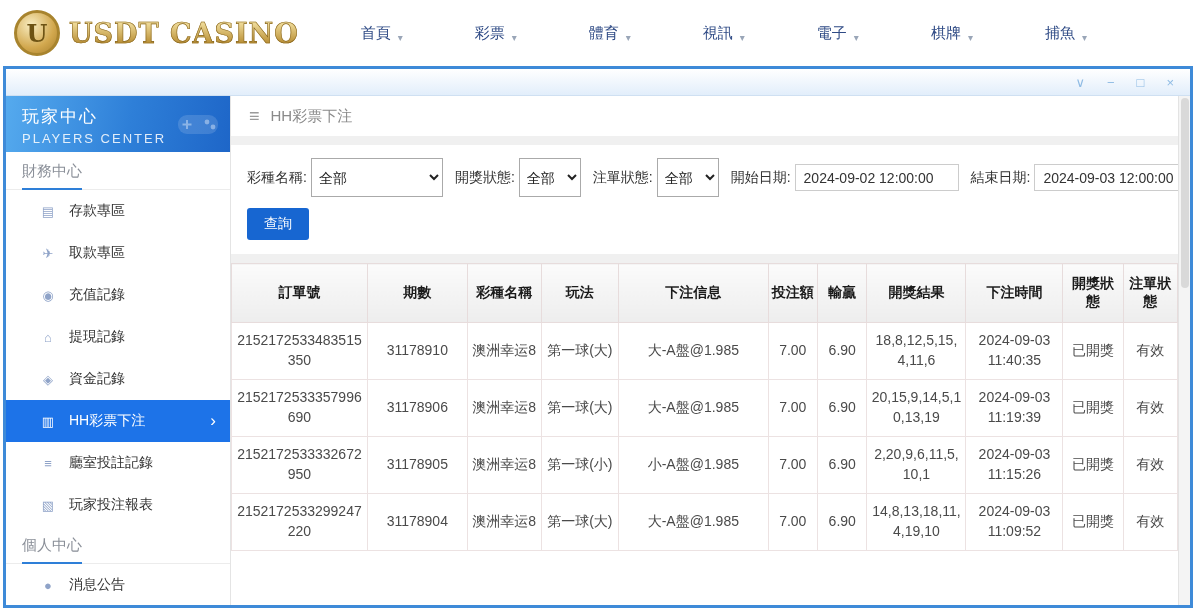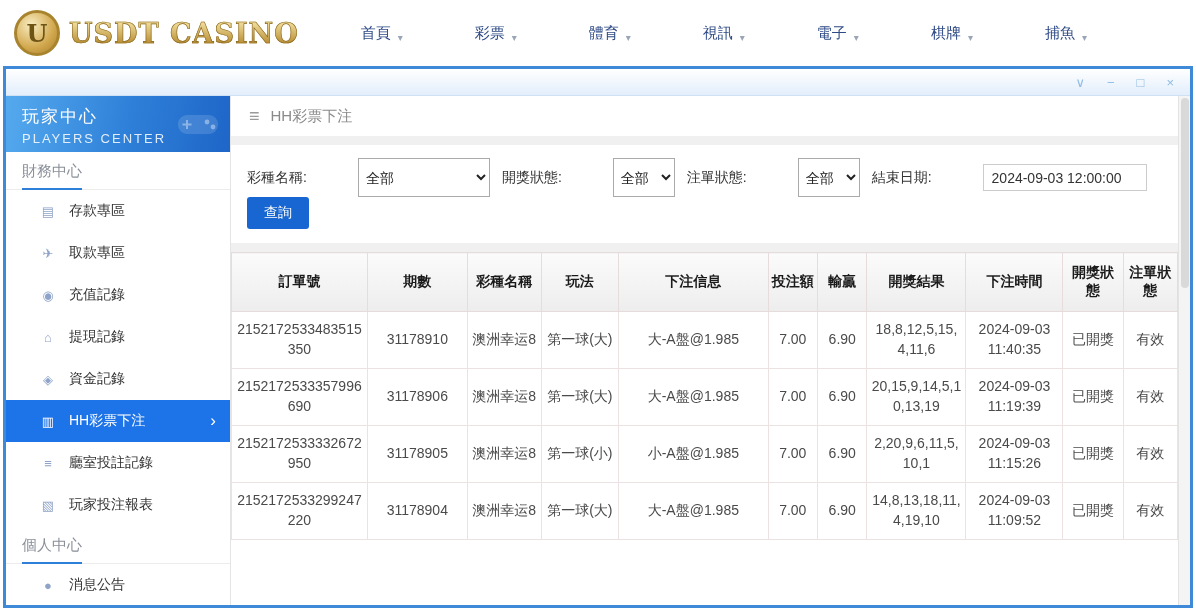--- a/index.html
+++ b/index.html
@@ -49,25 +49,25 @@
   .scrollbar { position:absolute; right:0; top:0; bottom:0; width:12px; background:#f4f4f4; border-left:1px solid #e3e3e3; }
   .scroll-thumb { position:absolute; top:2px; left:2px; width:8px; height:190px; background:#d9d9d9; border-radius:4px; }
 
   .breadcrumb { flex:0 0 40px; background:#fff; display:flex; align-items:center; gap:11px; padding-left:18px; color:#8a8a8a; }
   .bc-menu { font-size:18px; color:#9a9a9a; cursor:pointer; }
   .bc-title { font-size:15px; }
 
   .filters { margin-top:9px; background:#fff; padding:13px 16px 14px; }
   .filter-row { display:flex; align-items:center; font-size:14px; color:#333; white-space:nowrap; }
   .f-label { margin-right:4px; }
-  .f-group { display:flex; align-items:center; margin-right:12px;gap:47px; }
+  .f-group { display:flex; align-items:center; margin-right:12px; }
   select { height:39px; border:1px solid #aaa; background:#fff; font-size:14px; font-family:inherit; color:#222; padding:2px 3px; }
   .sel-wide { width:132px; } .sel-small { width:62px; }
   input.date { width:164px; height:27px; border:1px solid #ccc; padding:3px 8px; font-size:14px; font-family:inherit; color:#333; }
-  .search-btn { display:inline-block; background:#1766d1; color:#fff; border:none; border-radius:3px;
+  .search-btn { margin-top:11px; display:inline-block; background:#1766d1; color:#fff; border:none; border-radius:3px;
     padding:7px 17px; font-size:14px; font-family:inherit; cursor:pointer; }
 
   .table-wrap { margin-top:9px; background:#fff; flex:1; overflow:hidden; }
   table { width:100%; border-collapse:collapse; table-layout:fixed; }
   th { background:linear-gradient(180deg,#fbfbfb,#ededed); border:1px solid #e7dcdc; font-size:14px; font-weight:bold;
     color:#1a1a1a; padding:11px 2px; text-align:center; }
   td { border:1px solid #ece2e2; font-size:14px; color:#4a4a4a; text-align:center; padding:8px 3px; height:57px; line-height:1.4; background:#fff; }
   td.break { word-break:break-all; }
   col.c-order{width:14%} col.c-period{width:10.3%} col.c-name{width:7.6%} col.c-play{width:8%}
   col.c-info{width:15.4%} col.c-amt{width:5.1%} col.c-win{width:5.1%} col.c-result{width:10.2%}
@@ -203,20 +203,24 @@
             <span class="f-label">開獎狀態:</span>
             <select class="sel-small">
               <option>全部</option>
             </select>
           </div>
           <div class="f-group">
             <span class="f-label">注單狀態:</span>
             <select class="sel-small">
               <option>全部</option>
             </select>
+          </div>
+          <div class="f-group">
+            <span class="f-label">開始日期:</span>
+            <input class="date" type="text" value="2024-09-02 12:00:00" style="">
           </div>
           <div class="f-group">
             <span class="f-label">結束日期:</span>
             <input class="date" type="text" value="2024-09-03 12:00:00" style="">
           </div>
         </div>
         <button class="search-btn">查詢</button>
       </div>
 
       <div class="table-wrap">

